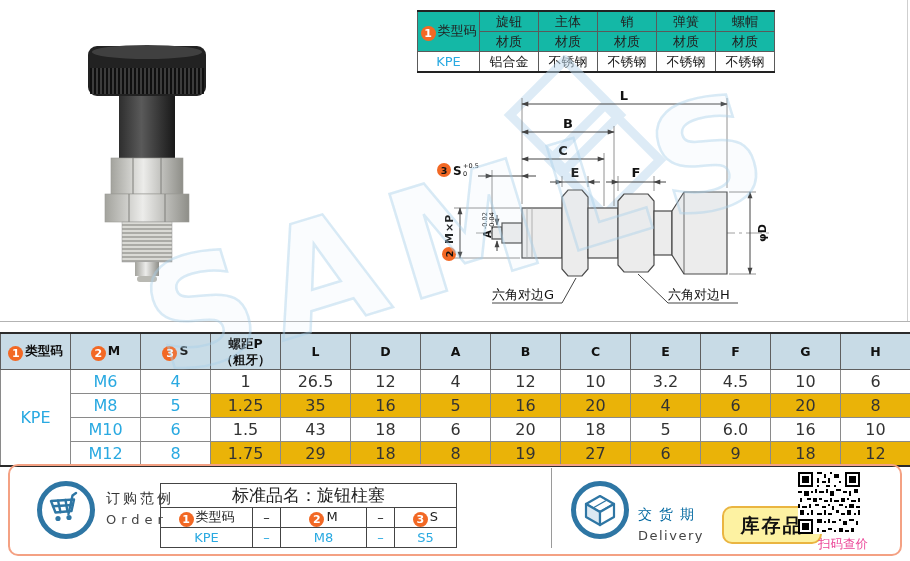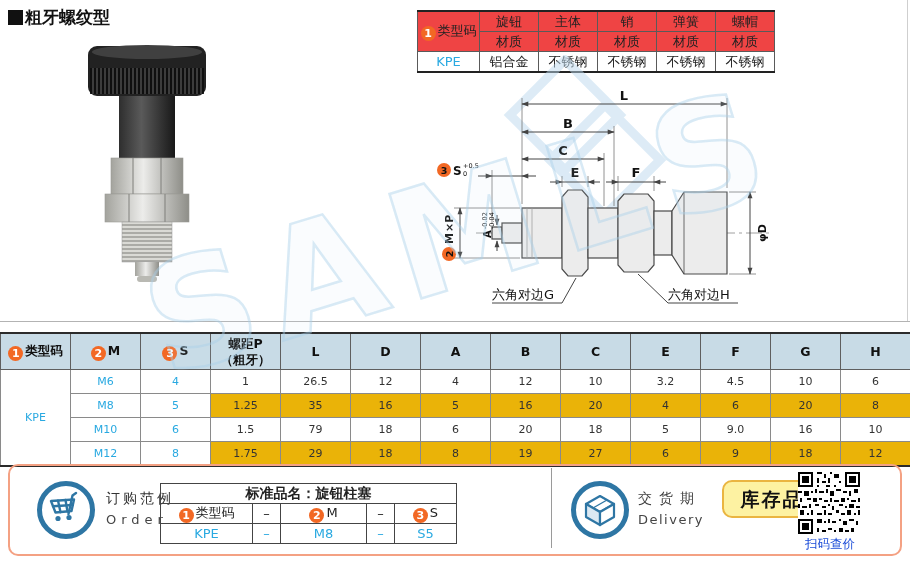--- a/index.html
+++ b/index.html
@@ -8,21 +8,21 @@
   
   .section-title{position:absolute;left:8px;top:6px;display:flex;align-items:center;
         font-size:17px;font-weight:bold;color:#111;}
   .sq{width:15px;height:15px;background:#111;display:inline-block;margin-right:2px;}
   
   .photo{position:absolute;left:62px;top:36px;}
   
   .materials-table{position:absolute;left:417px;top:10px;border-collapse:collapse;table-layout:fixed;
         border-top:2px solid #222;border-bottom:2px solid #222;}
   .materials-table td{border:1px solid #5a5a5a;text-align:center;font-size:13px;height:19px;padding:0;color:#222;}
-  .materials-table td.mh{background:#ef4444;}
+  .materials-table td.mh{background:#14b8a6;}
   
   .top-divider{position:absolute;left:0;top:321px;width:910px;height:1px;background:#b3b3b3;}
   .right-edge{position:absolute;left:907px;top:0;width:1px;height:321px;background:#cfcfcf;}
   
   .drawing{position:absolute;left:430px;top:86px;z-index:2;}
   .drawing text{font-family:"DejaVu Sans","Liberation Sans",sans-serif;fill:#111;}
   .dim{font-size:13px;font-weight:600;}
   .blue-f{fill:#29a9e1;font-weight:bold;}
   .tol{font-size:6.5px;fill:#222;}
   .badge-num{fill:#fff;font-size:9.5px;font-weight:bold;text-anchor:middle;}
@@ -31,54 +31,50 @@
   .wm-logo{position:absolute;left:470px;top:55px;z-index:1;opacity:.5;pointer-events:none;}
   .wm-text{position:absolute;left:150px;top:252px;z-index:40;pointer-events:none;
         font-size:150px;font-weight:bold;letter-spacing:15px;line-height:1;
         color:rgba(200,225,242,0.16);-webkit-text-stroke:2.5px rgba(170,208,234,.75);
         transform:rotate(-17deg);transform-origin:left center;opacity:.6;}
   
   .spec-table{position:absolute;left:0;top:332px;width:910px;z-index:3;border-collapse:collapse;table-layout:fixed;
         border-top:2px solid #2b2b2b;border-bottom:2px solid #2b2b2b;}
   .spec-table th{background:#c8dbe6;height:35px;font-size:12.5px;font-weight:bold;color:#111;
         border:1px solid #5f5f5f;padding:0;line-height:1.25;}
-  .spec-table td{height:23px;text-align:center;font-size:11px;color:#333;
+  .spec-table td{height:23px;text-align:center;font-size:16px;color:#333;
         border:1px solid #8a8a8a;padding:0;background:#fff;}
   .spec-table td.alt{background:#eab308;}
   .blue-t{color:#29a9e1 !important;}
   .nbadge{display:inline-block;width:15px;height:15px;border-radius:50%;background:#f26824;color:#fff;
         font-size:11px;line-height:15px;text-align:center;margin-right:2px;font-weight:bold;vertical-align:-2px;}
   
   .order-box{position:absolute;left:8px;top:464px;width:890px;height:88px;border:2px solid #f4a183;border-radius:10px;z-index:3;}
   .icon-circ{position:absolute;}
   .order-labels{position:absolute;left:96px;top:24px;}
   .lab-cn{font-size:14px;letter-spacing:3px;color:#333;}
   .lab-en{font-size:13px;letter-spacing:5px;color:#444;margin-top:4px;}
   .order-table{position:absolute;left:150px;top:17px;border-collapse:collapse;table-layout:fixed;}
   .order-table td{border:1px solid #444;font-size:13px;text-align:center;height:19px;padding:0 2px;color:#222;}
-  .order-table td.ot-title{font-weight:bold;font-size:14px;}
+  .order-table td.ot-title{font-weight:normal;font-size:17px;}
   .vsep{position:absolute;left:541px;top:2px;width:1px;height:80px;background:#9a9a9a;}
   .delivery-labels{position:absolute;left:628px;top:24px;}
-  .dl-cn{font-size:14px;letter-spacing:7px;color:#404040;}
+  .dl-cn{font-size:14px;letter-spacing:7px;color:#0369a1;margin-top:16px;}
   .dl-en{font-size:13px;letter-spacing:1.5px;color:#444;margin-top:4px;}
-  .stock-badge{position:absolute;left:712px;top:14px;width:96px;height:34px;line-height:34px;text-align:center;
+  .stock-badge{position:absolute;left:712px;top:40px;width:96px;height:34px;line-height:34px;text-align:center;
         background:#fdf2a2;border:2px solid #eab541;border-radius:10px;
         font-size:19px;font-weight:bold;color:#111;letter-spacing:2px;}
   .qr{position:absolute;left:788px;top:6px;}
-  .qr-caption{position:absolute;left:782px;top:70px;width:76px;text-align:center;font-size:12.5px;color:#1d4ed8;}
+  .qr-caption{position:absolute;left:782px;top:70px;width:76px;text-align:right;font-size:12.5px;color:#ec4899;}
 </style>
 </head>
 <body>
 
 <div class="page">
 
-  <div class="section-title">
-    <span class="sq"></span>
-    <span>粗牙螺纹型</span>
-  </div>
 
   <svg class="photo" width="176" height="246" viewBox="0 0 176 246">
     <defs>
       <linearGradient id="gm" x1="0" y1="0" x2="1" y2="0">
         <stop offset="0" stop-color="#a3a39d"></stop>
           <stop offset="0.45" stop-color="#ececea"></stop>
           <stop offset="1" stop-color="#8e8e88"></stop>
       </linearGradient>
       <linearGradient id="gd" x1="0" y1="0" x2="1" y2="0">
         <stop offset="0" stop-color="#2e2e2e"></stop>
@@ -311,27 +307,27 @@
           <td class=" alt">20</td>
           <td class=" alt">4</td>
           <td class=" alt">6</td>
           <td class=" alt">20</td>
           <td class=" alt">8</td>
         </tr>
         <tr>
           <td class="blue-t">M10</td>
           <td class="blue-t">6</td>
           <td class="">1.5</td>
-          <td class="">79</td>
+          <td class="">43</td>
           <td class="">18</td>
           <td class="">6</td>
           <td class="">20</td>
           <td class="">18</td>
           <td class="">5</td>
-          <td class="">9.0</td>
+          <td class="">6.0</td>
           <td class="">16</td>
           <td class="">10</td>
         </tr>
         <tr>
           <td class="blue-t">M12</td>
           <td class="blue-t">8</td>
           <td class=" alt">1.75</td>
           <td class=" alt">29</td>
           <td class=" alt">18</td>
           <td class=" alt">8</td>

